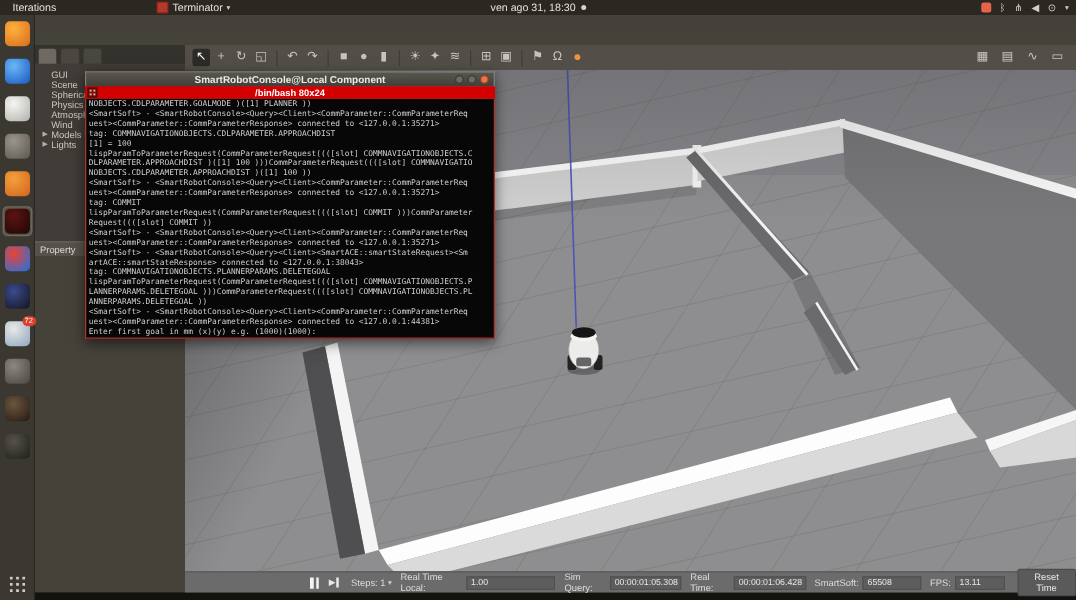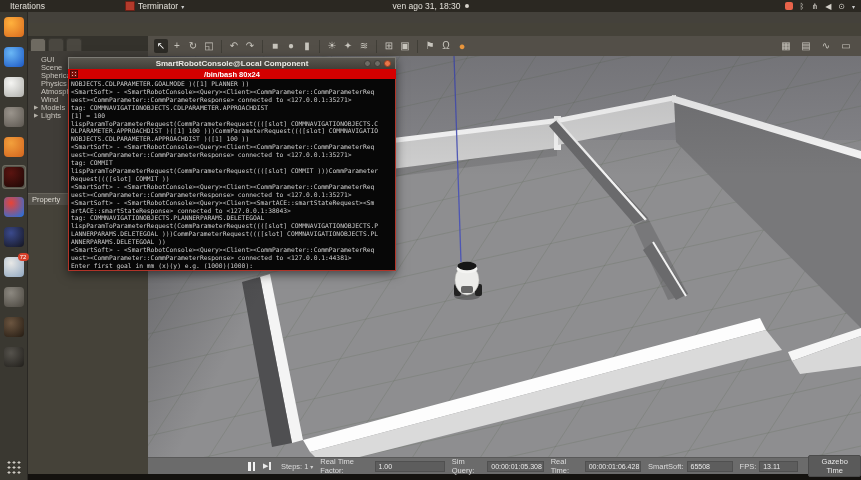--- a/index.html
+++ b/index.html
@@ -423,35 +423,35 @@
           <i></i>
           <i></i>
         </span>
       <span id="step-btn">▶<i></i></span>
       <span id="steps-dd">
         <span>Steps:</span>
         <span>1</span>
         <span class="caret">▾</span>
       </span>
       <span class="gap"></span>
-      <span>Real Time Factor:</span>
+      <span>Real Time Local:</span>
       <span class="sb-field" style="width:72px;">1.00</span>
       <span class="gap"></span>
       <span>Sim Query:</span>
       <span class="sb-field" style="width:56px;">00:00:01:05.308</span>
       <span class="gap"></span>
       <span>Real Time:</span>
       <span class="sb-field" style="width:56px;">00:00:01:06.428</span>
       <span class="gap"></span>
       <span>SmartSoft:</span>
       <span class="sb-field" style="width:44px;">65508</span>
       <span class="gap"></span>
       <span>FPS:</span>
       <span class="sb-field" style="width:36px;">13.11</span>
-      <button id="reset-btn">Gazebo Time</button>
+      <button id="reset-btn">Reset Time</button>
     </div>
   </div>
 
   <div id="below-strip"></div>
 
   <div id="terminal">
     <div id="term-titlebar">
       <span>SmartRobotConsole@Local Component</span>
       <span id="term-btns">
         <span class="tbtn"></span>

